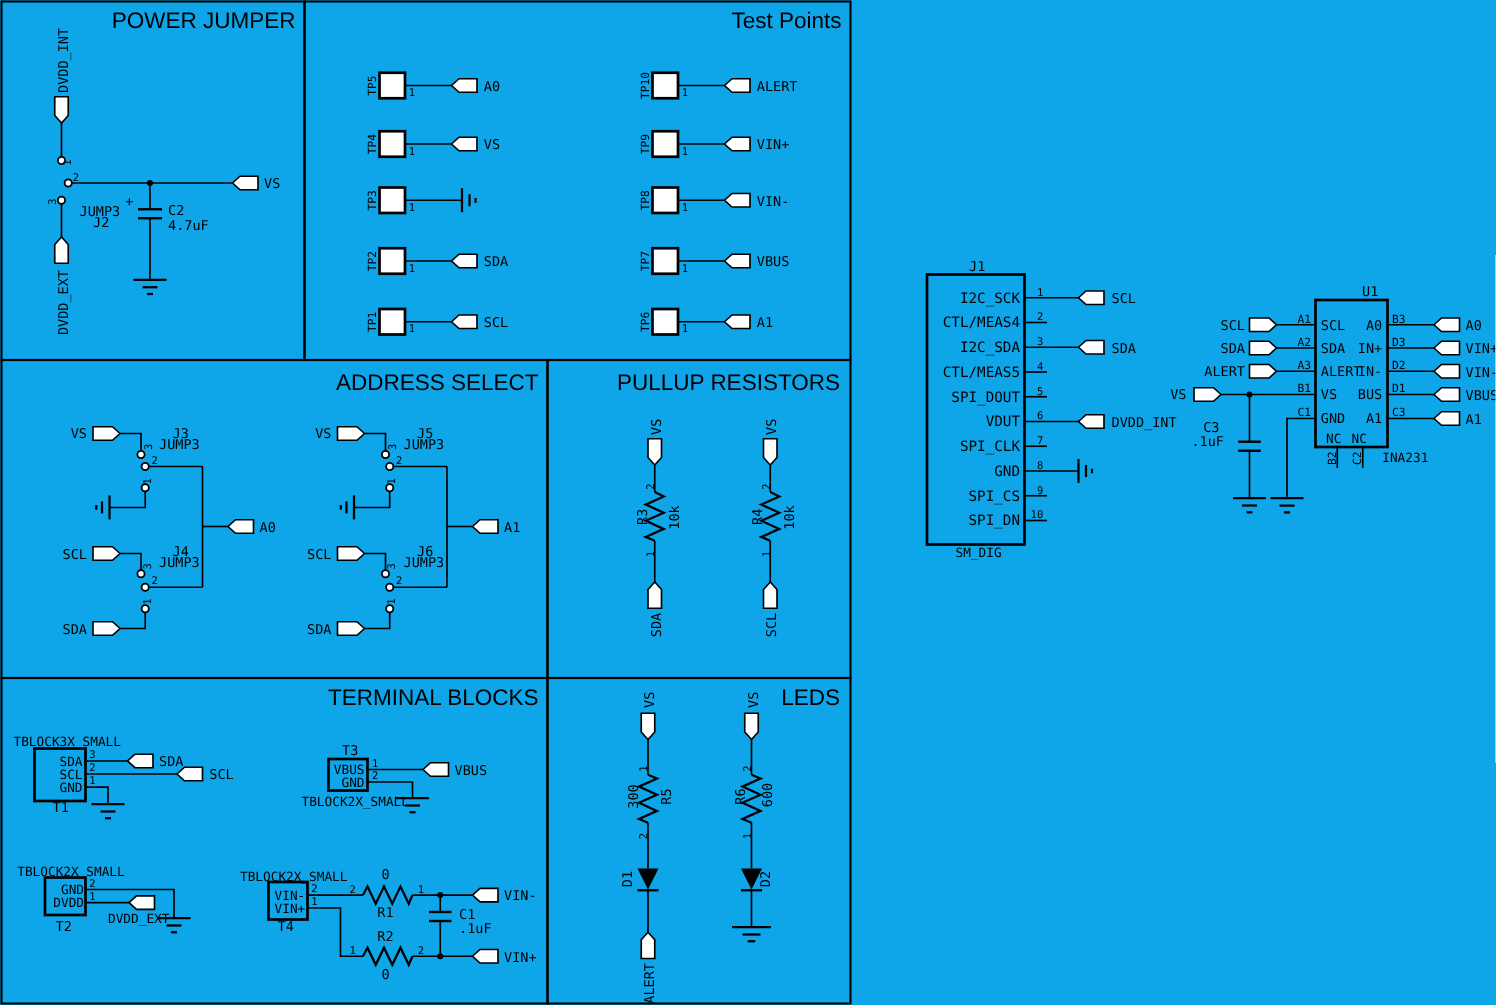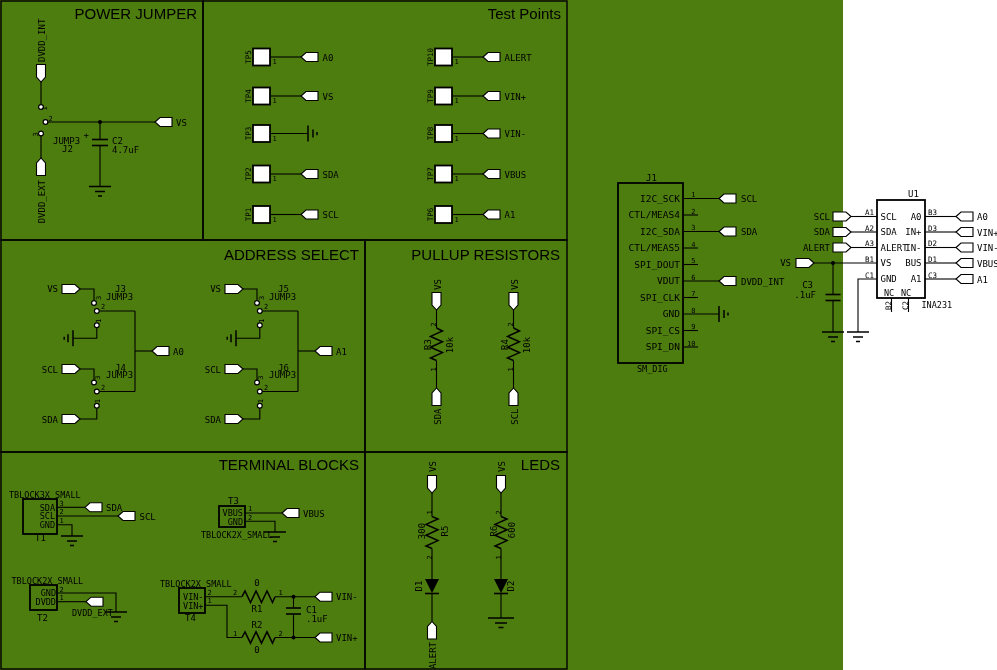--- a/index.html
+++ b/index.html
@@ -1,16 +1,16 @@
 <!DOCTYPE html>
 <html><head>
 <meta charset="utf-8">
 <style>
   html,body{margin:0;padding:0;background:#fff}
-  .page{width:843px;height:670px;position:relative;background:#4d7c0f}
+  .page{width:997px;height:670px;position:relative;background:#0ea5e9}
   svg{display:block}
   svg text{fill:#000;font-family:"DejaVu Sans Mono",monospace}
   .title{font-family:"Liberation Sans","DejaVu Sans",sans-serif;font-size:15px}
   .net{font-size:9px}
   .pin{font-size:9.5px}
   .pinU{font-size:9px}
   .num{font-size:7px}
   .pad{font-size:7.5px}
   .refd{font-size:9px}
   .part{font-size:8.5px}

